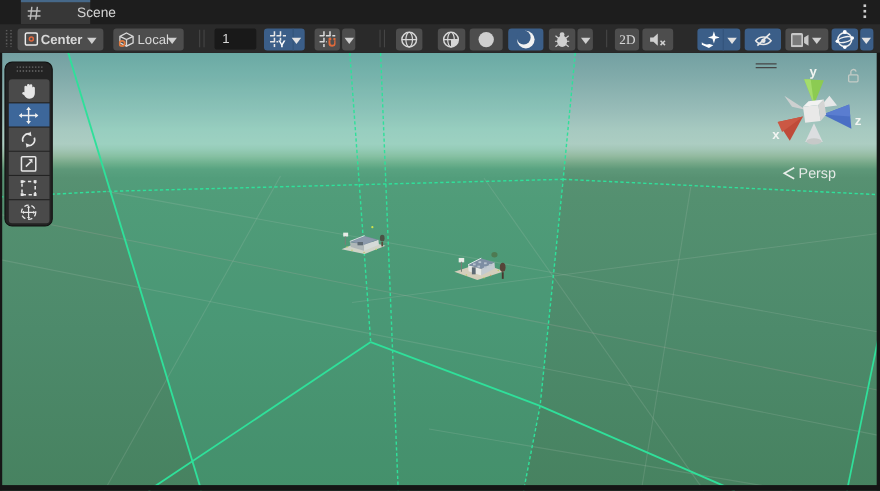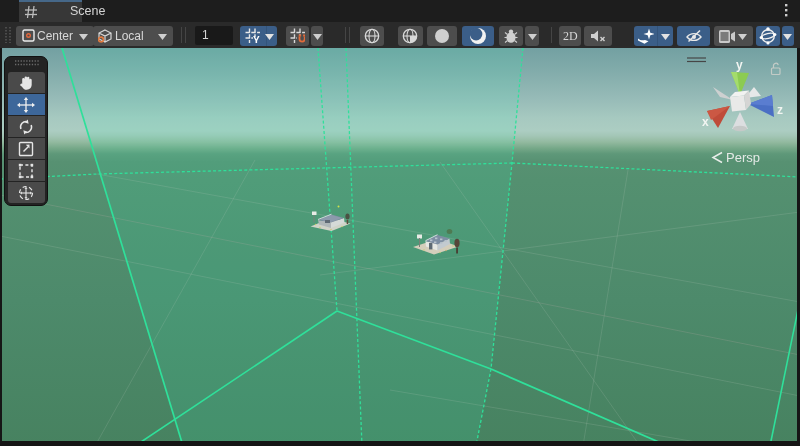--- a/index.html
+++ b/index.html
@@ -172,32 +172,32 @@
 
 <div id="toolbar" class="abs"></div>
 
 <svg class="abs" style="left:4px;top:27px;z-index:33" width="8" height="16" viewBox="0 0 8 16">
   <g stroke="#5a5a5a" stroke-width="1.4" stroke-dasharray="1.4 1.6">
     <line x1="2" y1="0" x2="2" y2="16"></line>
       <line x1="6" y1="0" x2="6" y2="16"></line>
   </g>
 </svg>
 
-<div class="btn" style="left:16px;width:78px;">
+<div class="btn" style="left:16px;width:78px;font-weight:bold;">
   <svg width="13" height="13" style="position:absolute;left:6px;top:3px" viewBox="0 0 13 13">
     <rect x="1" y="1" width="11" height="11" rx="1.5" fill="none" stroke="#ececec" stroke-width="1.4"></rect>
     <circle cx="6.5" cy="6.5" r="1.8" fill="none" stroke="#e2673d" stroke-width="1.4"></circle>
   </svg>
   <span class="btxt" style="left:21px;">Center</span>
   <svg width="9" height="6" style="position:absolute;right:6px;top:8px" viewBox="0 0 9 6">
       <polygon points="0,0 9,0 4.5,6" fill="#cfcfcf"></polygon>
     </svg>
 </div>
 
-<div class="btn" style="left:93px;width:80px;">
+<div class="btn" style="left:103px;width:64px;">
   <svg width="14" height="14" style="position:absolute;left:5px;top:3px" viewBox="0 0 14 14">
     <path d="M7 1 L13 4 L13 10 L7 13 L1 10 L1 4 Z M1 4 L7 7 L13 4 M7 7 L7 13" fill="none" stroke="#d8d8d8" stroke-width="1.2"></path>
     <circle cx="3" cy="10.5" r="2.4" fill="none" stroke="#e07a3f" stroke-width="1.6"></circle>
   </svg>
   <span class="btxt" style="left:22px;">Local</span>
   <svg width="9" height="6" style="position:absolute;right:6px;top:8px" viewBox="0 0 9 6">
       <polygon points="0,0 9,0 4.5,6" fill="#cfcfcf"></polygon>
     </svg>
 </div>
 

